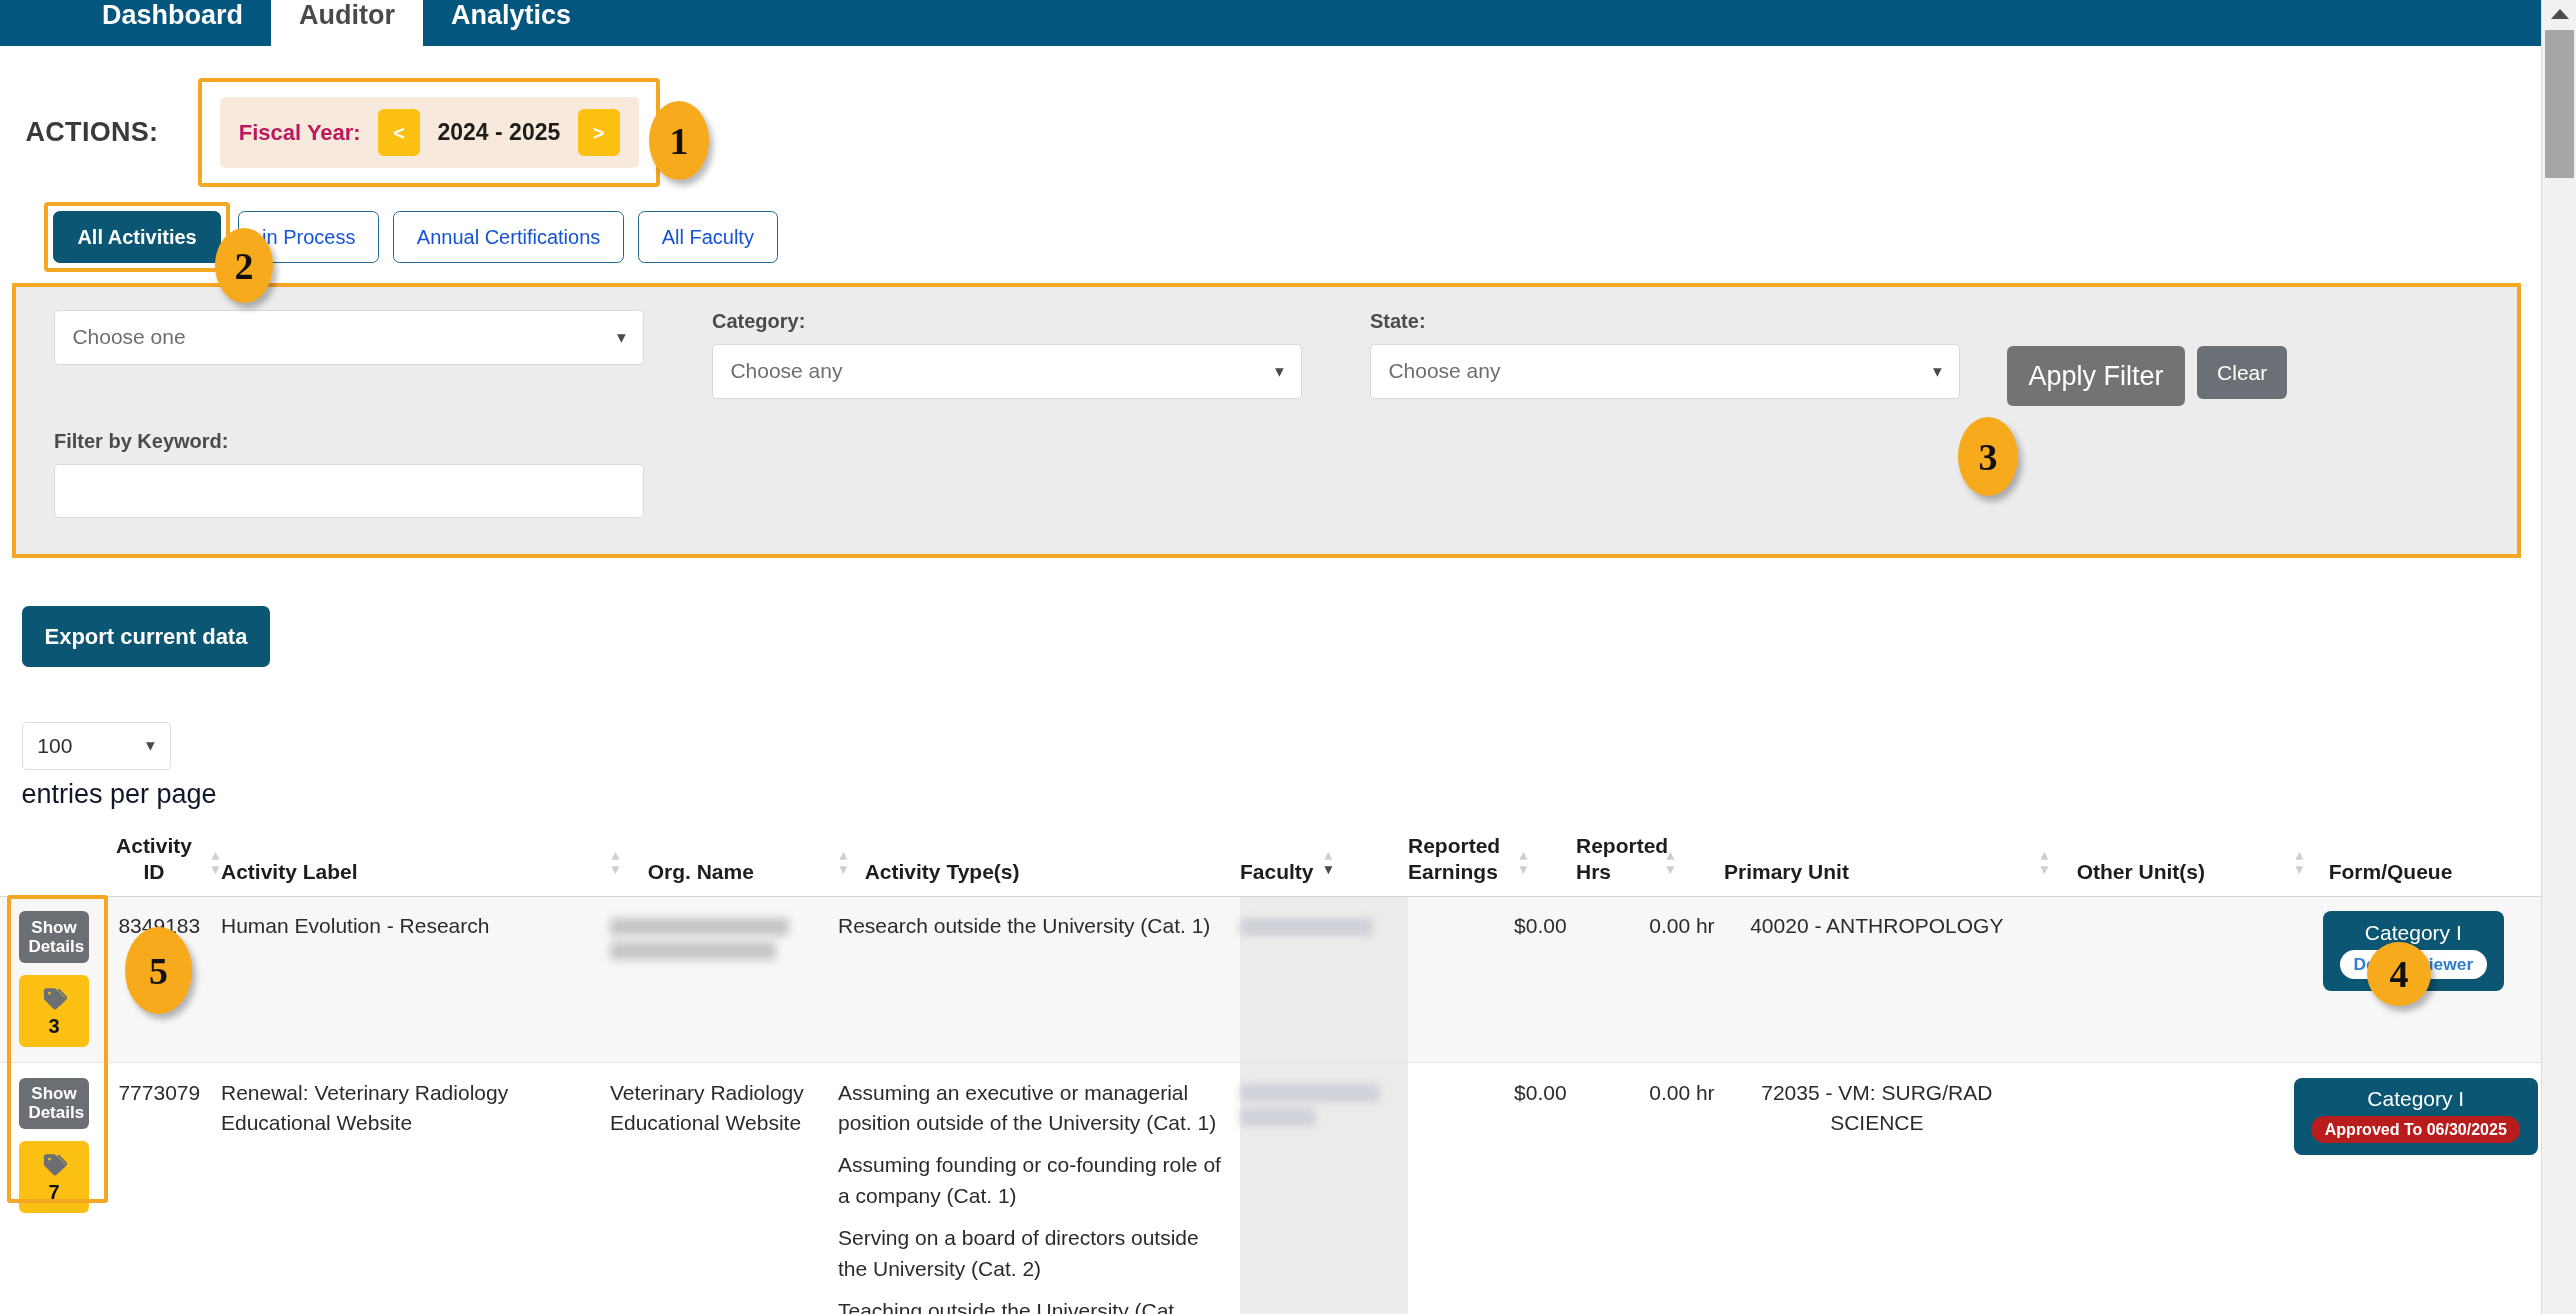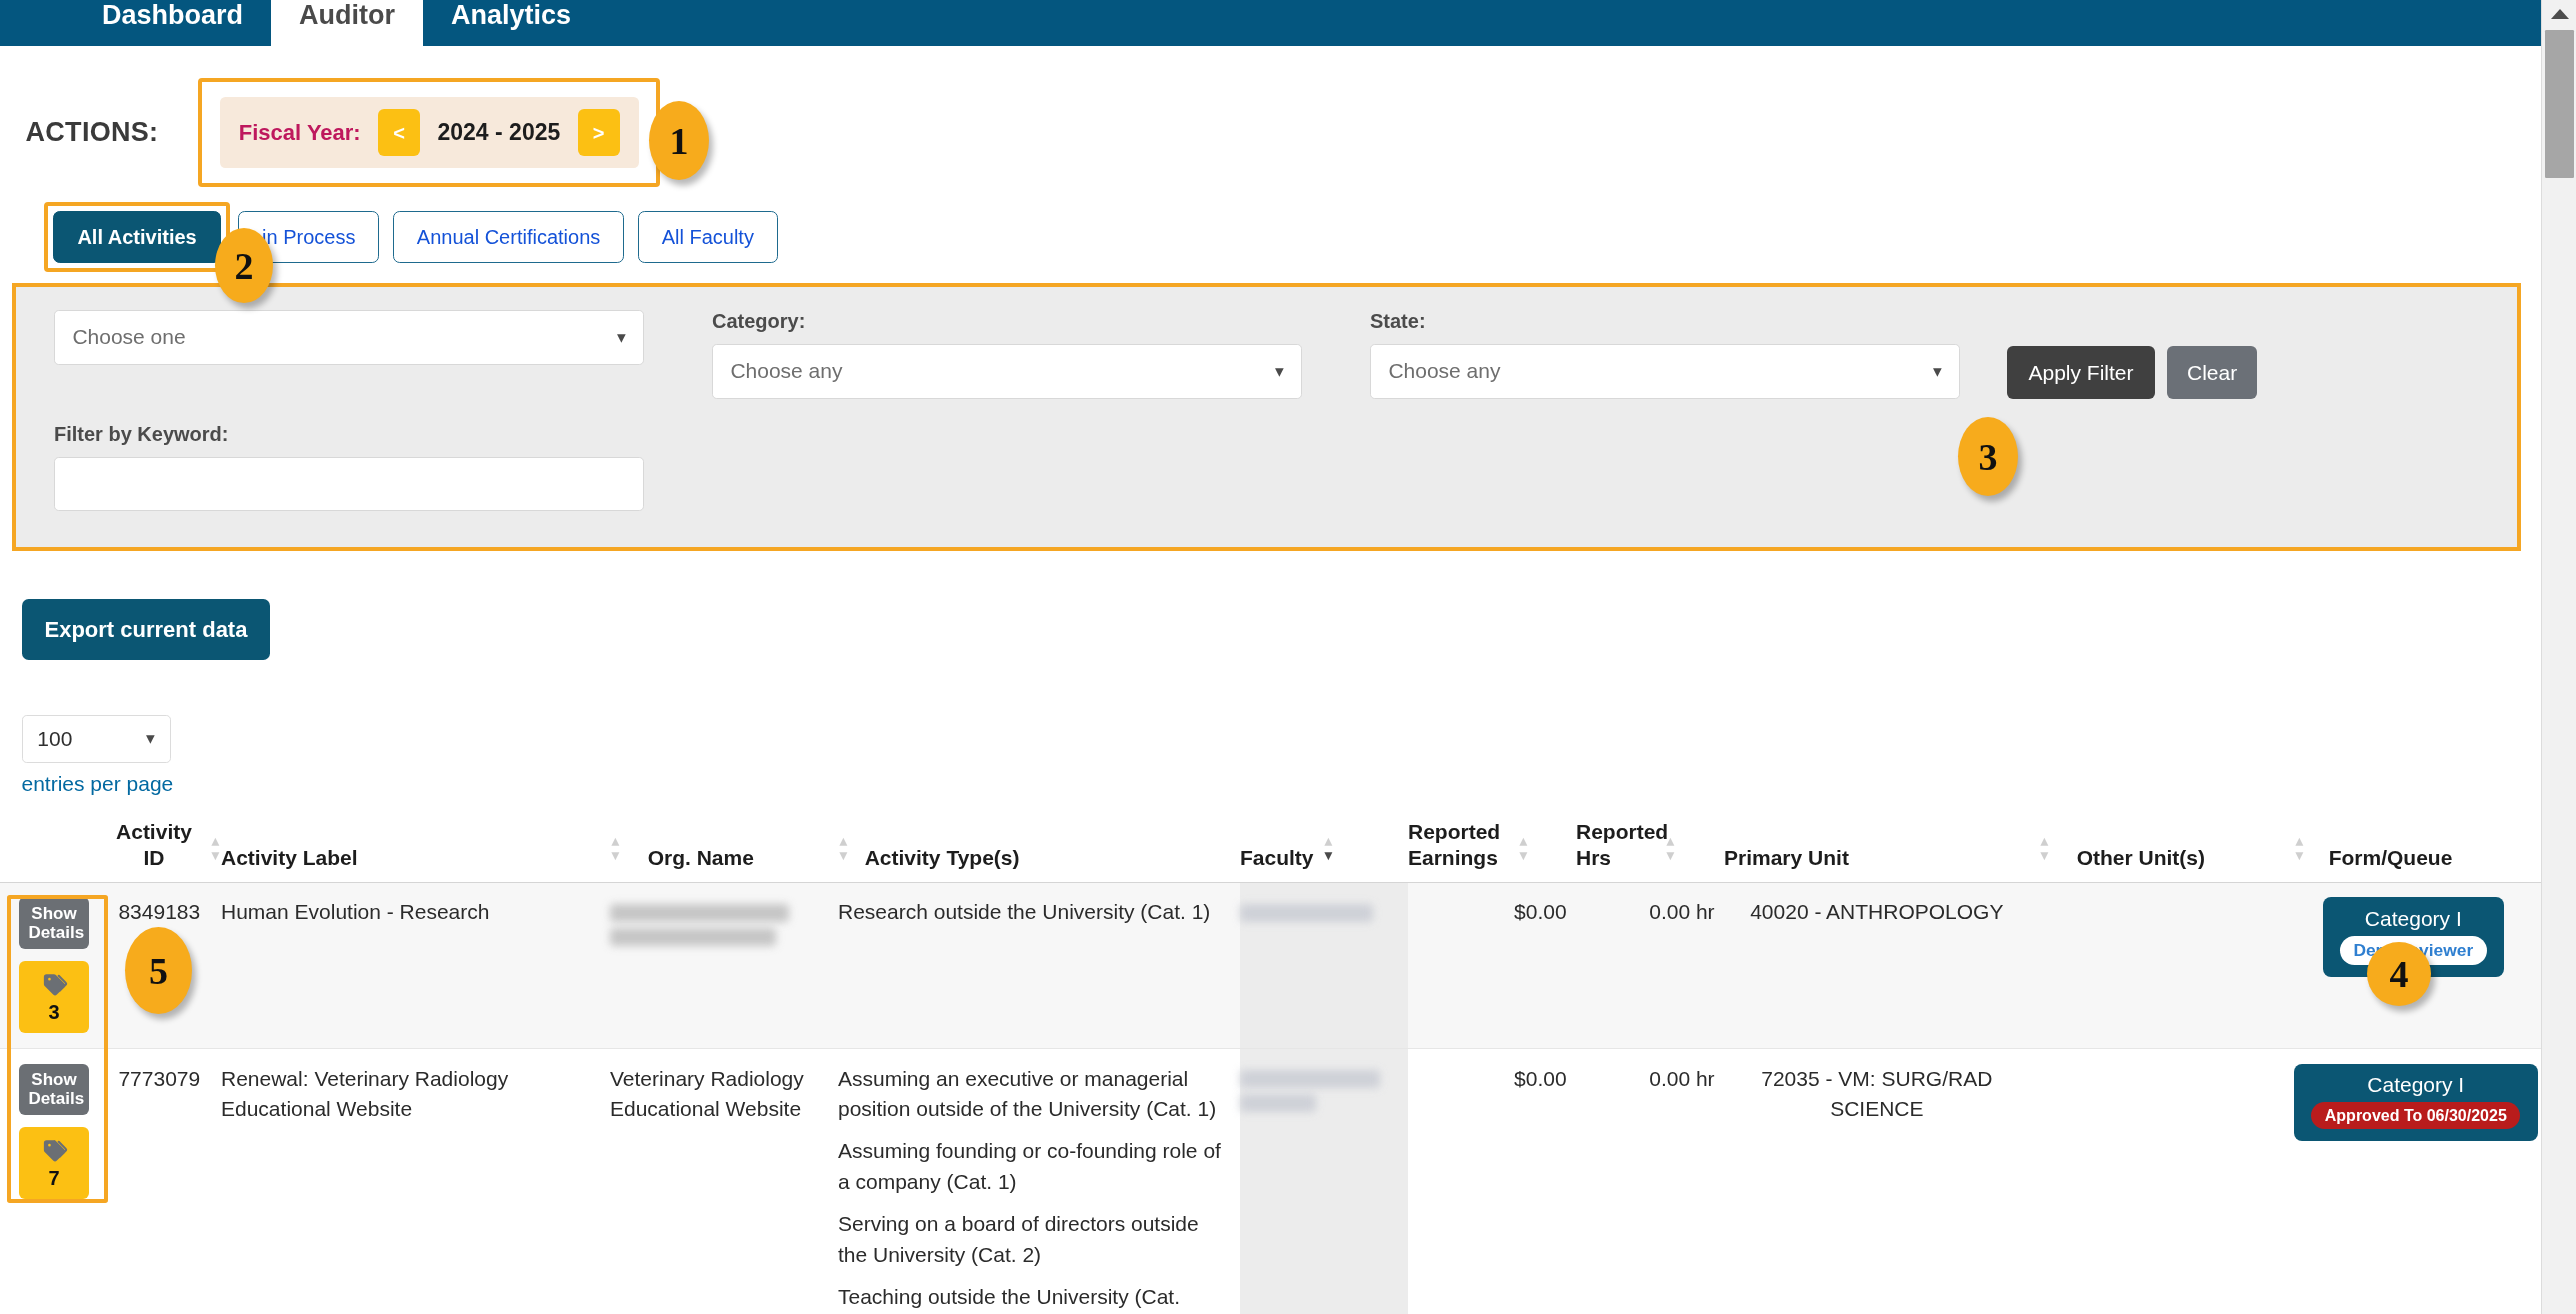--- a/index.html
+++ b/index.html
@@ -135,22 +135,22 @@
   .f-label { font-size: 20px; font-weight: bold; color:#4b4b4b; margin-bottom: 10.7px; display:block; }
   .f-select {
     width: 590px; height: 55px;
     background:#fff; border:0.7px solid #d8d8d8; border-radius: 4.7px;
     display:flex; align-items:center; justify-content:space-between;
     padding: 0 17.4px; font-size: 21px; color:#6e6e6e; cursor:pointer;
   }
   .chev { font-size: 17.4px; color:#4a4a4a; }
   .f-buttons { display:flex; align-items:flex-start; gap: 12px; padding-top: 36px; }
   .btn-apply {
-    background:#404040; color:#fff; border:none; border-radius:6px;
-    font-size: 21px; padding: 14.8px 21.5px; cursor:pointer; white-space:nowrap;
+    background:#737373; color:#fff; border:none; border-radius:6px;
+    font-size: 27px; padding: 14.8px 21.5px; cursor:pointer; white-space:nowrap;
   }
   .btn-clear {
     background:#6b7077; color:#fff; border:none; border-radius:6px;
     font-size: 21px; padding: 14.8px 20px; cursor:pointer;
   }
   .kw-row { margin-top: 24px; }
   .f-input {
     width: 590px; height: 54px; background:#fff;
     border:0.7px solid #d8d8d8; border-radius:4.7px; font-size:21px;
     padding: 0 14.8px; color:#333; outline:none;
@@ -162,21 +162,21 @@
     font-size:22px; font-weight:bold; padding: 17.4px 23px; cursor:pointer;
     margin: 48px 0 0 21.5px;
   }
   .per-page-wrap { margin: 55px 0 0 21.5px; }
   .pp-select {
     width: 149px; height: 48px; background:#fff;
     border:0.7px solid #dcdcdc; border-radius:4.7px;
     display:flex; align-items:center; justify-content:space-between;
     padding: 0 14.8px; font-size: 21px; color:#2f2f2f; cursor:pointer;
   }
-  .pp-caption { font-size: 21px; color:#0369a1; margin-top: 9.4px; }
+  .pp-caption { font-size: 27px; color:#0f172a; margin-top: 9.4px; }
 
   
   table.grid { border-collapse: collapse; width: 2541px; margin-top: 23px; table-layout: fixed; }
   table.grid th {
     font-size: 21px; font-weight: bold; color:#1d1d1d;
     vertical-align: bottom; padding: 0 0 12px 0; text-align:left;
     border-bottom: 1.3px solid #d5d5d5;
     position: relative;
   }
   table.grid th .thwrap { display:flex; align-items:flex-end; }

